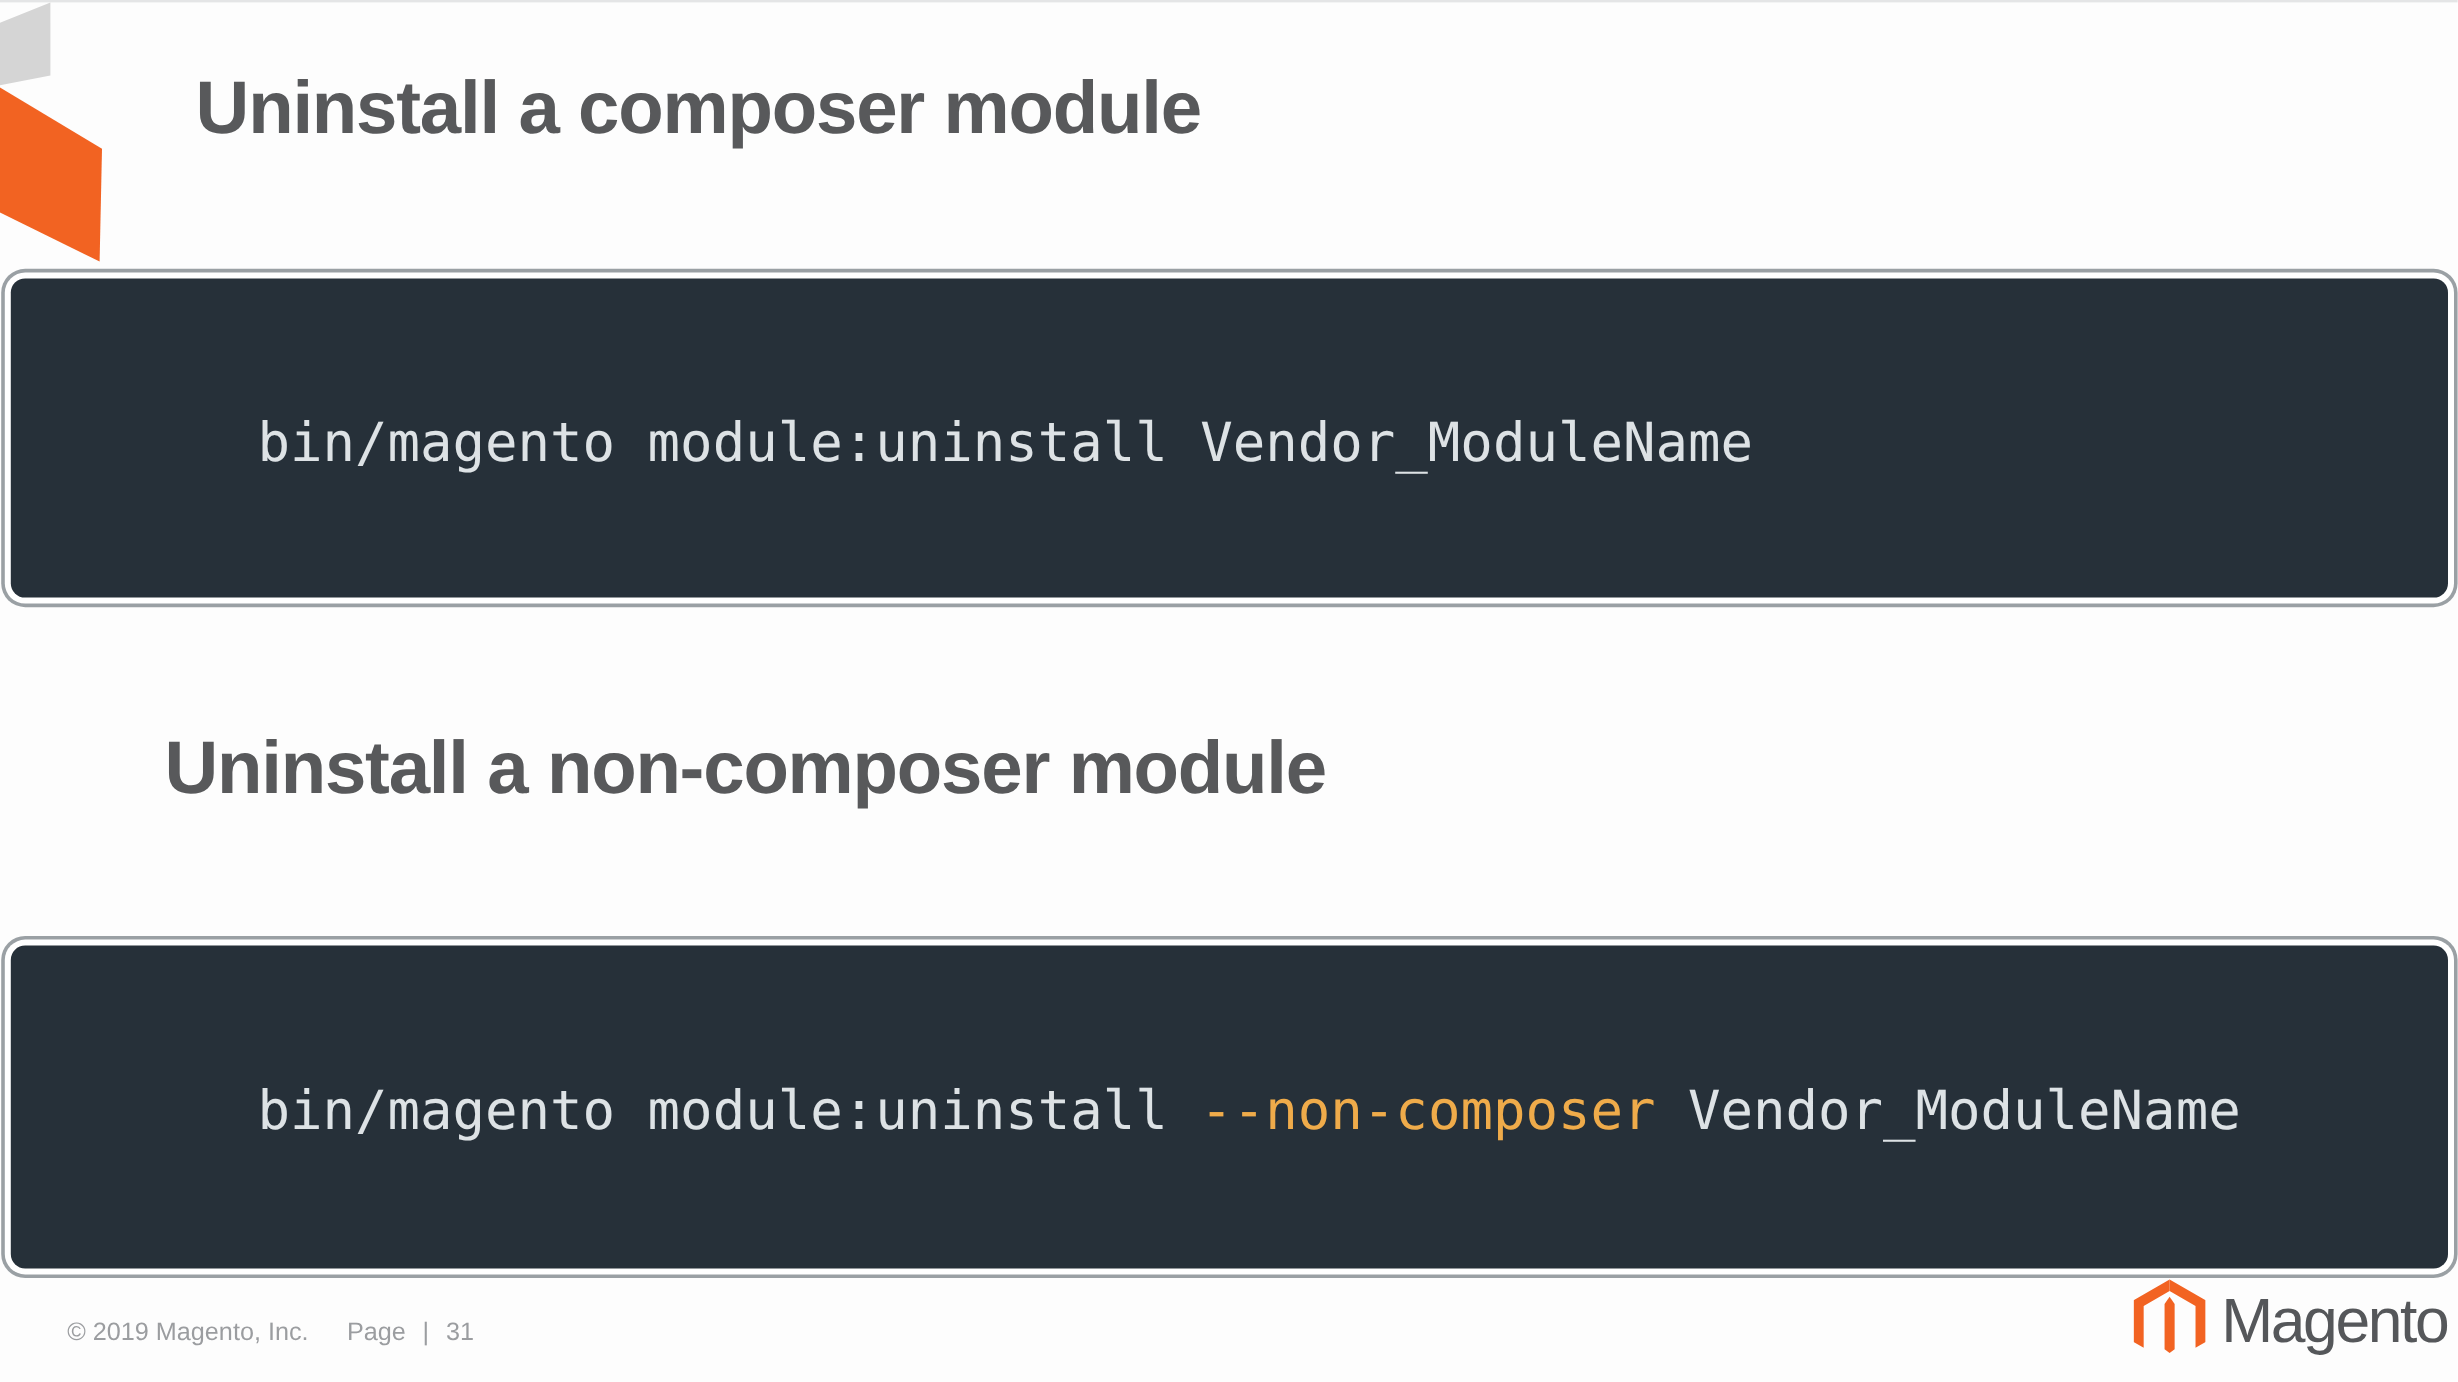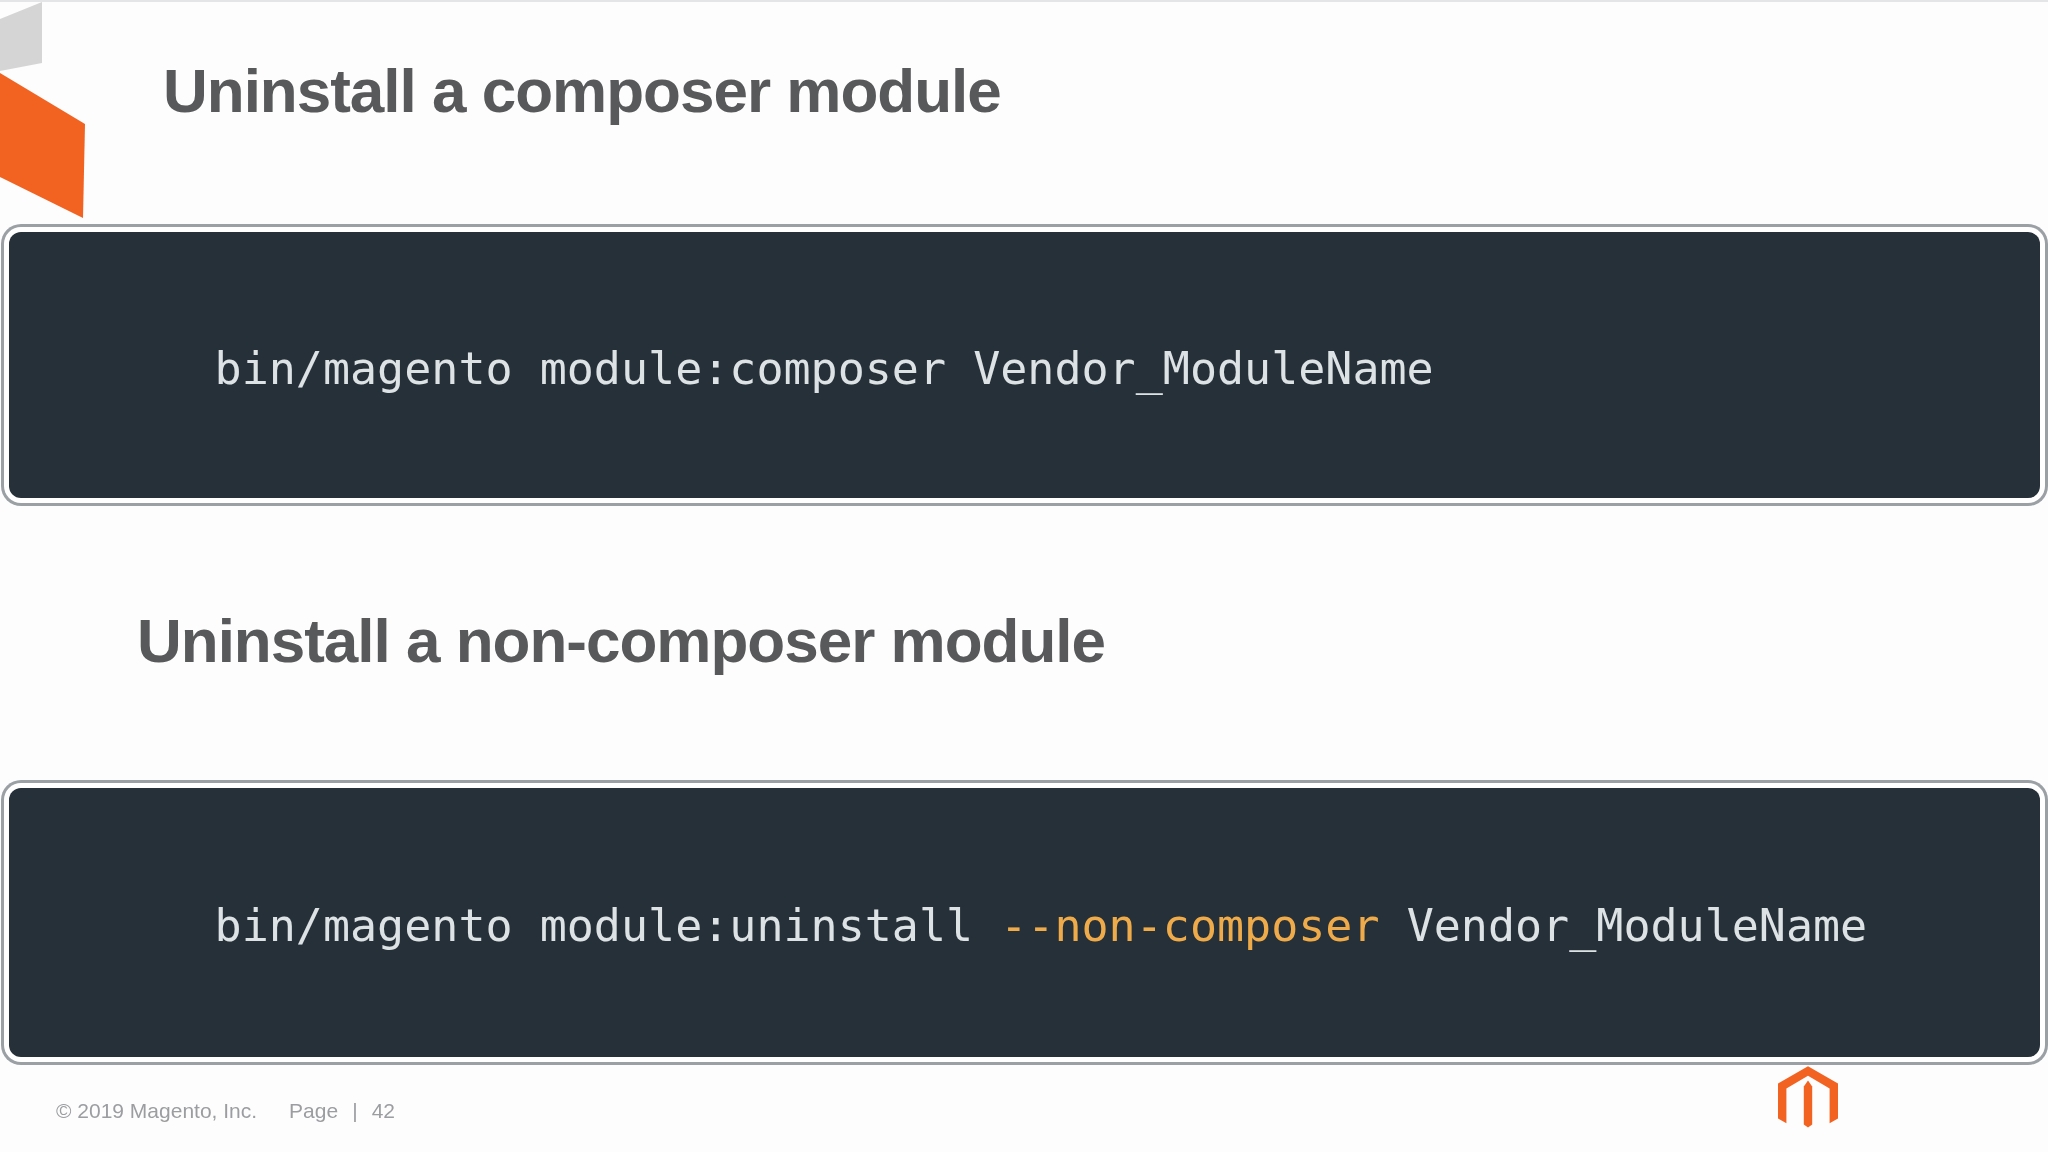--- a/index.html
+++ b/index.html
@@ -93,40 +93,41 @@
 
   <svg class="corner-ribbon" viewBox="0 0 90 222" aria-hidden="true">
     <polygon points="0,19 42,2 42,63 0,71" fill="#d5d5d5"></polygon>
     <polygon points="0,73 85,124 83,218 0,177" fill="#f26322"></polygon>
   </svg>
 
   <div class="slide-title" id="title-composer">Uninstall a composer module</div>
 
   <div class="code-block" id="code-block-composer">
     <div class="code-line">
-      <span>bin/magento module:composer Vendor_ModuleName</span>
+      <span>bin/magento module:uninstall Vendor_ModuleName</span>
     </div>
   </div>
 
   <div class="slide-title" id="title-non-composer">Uninstall a non-composer module</div>
 
   <div class="code-block" id="code-block-non-composer">
     <div class="code-line">
       <span>bin/magento module:uninstall </span><span class="code-flag">--non-composer</span><span> Vendor_ModuleName</span>
     </div>
   </div>
 
   <div class="footer">
     <span class="copyright">© 2019 Magento, Inc.</span>
     <span class="page-label">Page</span>
     <span class="page-sep">|</span>
-    <span class="page-number">42</span>
+    <span class="page-number">31</span>
   </div>
 
   <div class="magento-logo">
     <svg viewBox="0 0 100 116" aria-hidden="true">
       <polygon points="50,0 0,29 0,87 14,95 14,37 50,16" fill="#f26322"></polygon>
       <polygon points="50,0 100,29 100,87 86,95 86,37 50,16" fill="#f26322"></polygon>
       <polygon points="43,34 50,24 57,34 57,97 50,102 43,97" fill="#f26322"></polygon>
     </svg>
+    <span class="magento-wordmark">Magento</span>
   </div>
 
 </div>
 
 </body></html>

